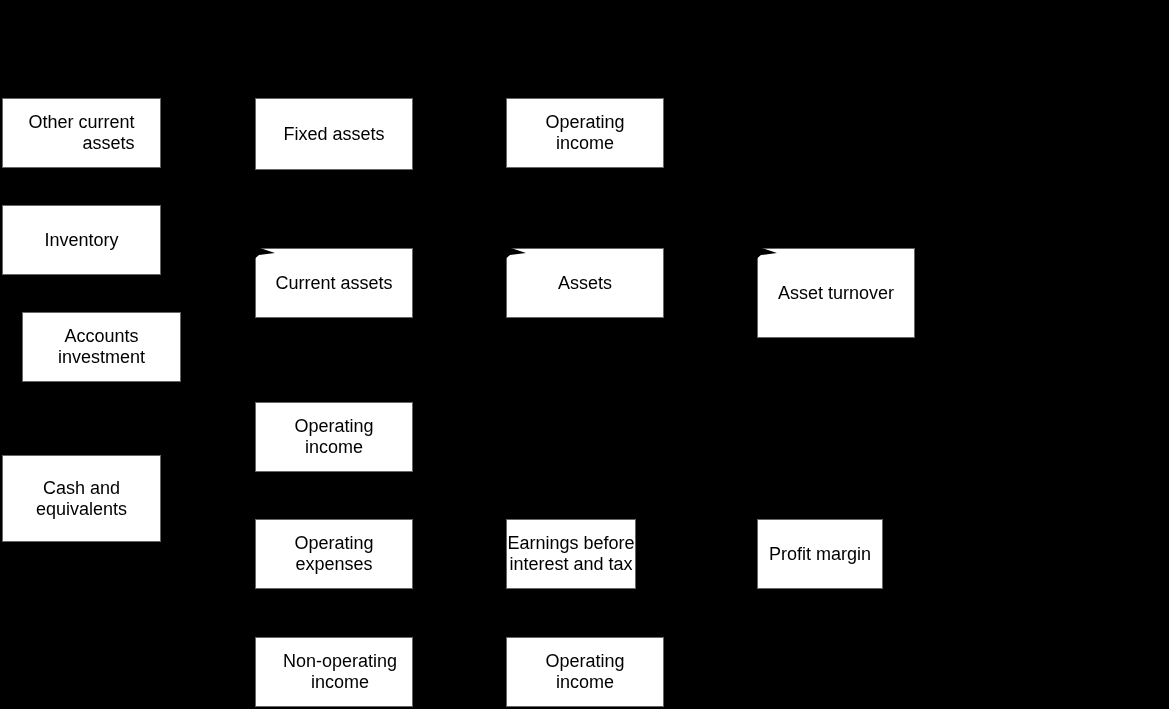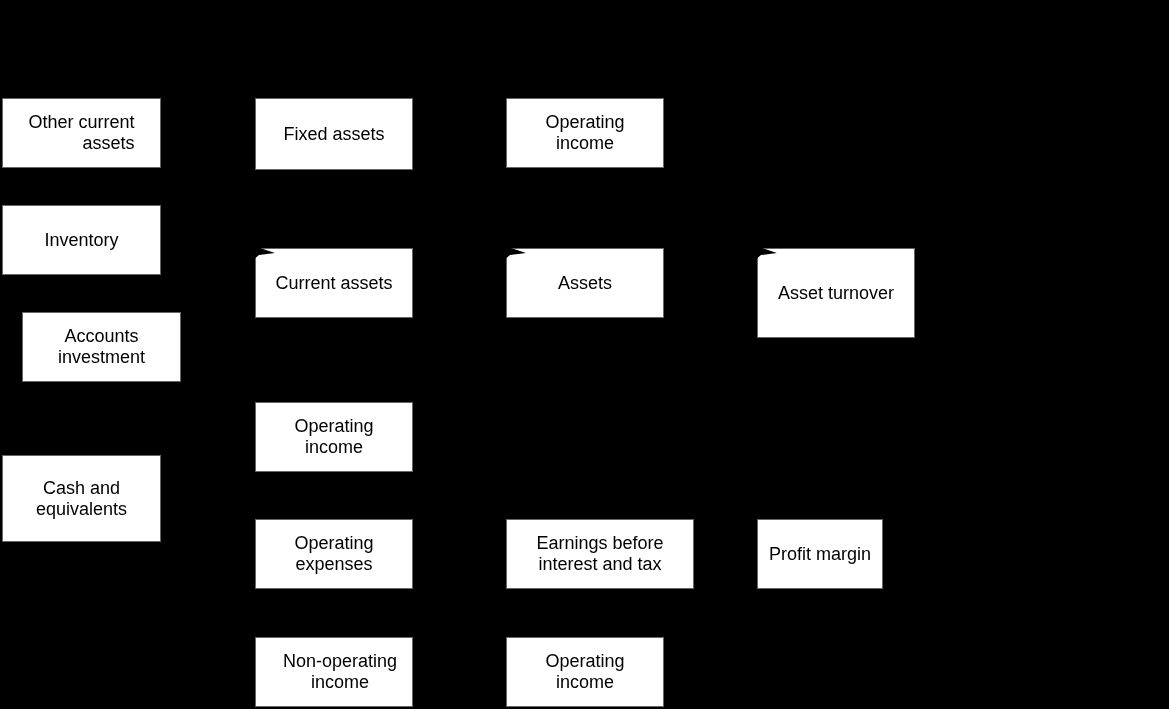--- a/index.html
+++ b/index.html
@@ -116,21 +116,21 @@
 
   <div class="node" style="left:506px; top:248px; width:158px; height:70px;">
     <svg class="arrow" viewBox="0 0 30 18">
         <polygon points="0,1 24,9 8,11 1,17"></polygon>
       </svg>
     <div class="label">
       <span>Assets</span>
     </div>
   </div>
 
-  <div class="node" style="left:506px; top:519px; width:188px; height:70px;">
+  <div class="node" style="left:506px; top:519px; width:130px; height:70px;">
     <div class="label">
       <span>Earnings before</span>
       <span>interest and tax</span>
     </div>
   </div>
 
   <div class="node" style="left:506px; top:637px; width:158px; height:70px;">
     <div class="label">
       <span>Operating</span>
       <span>income</span>

